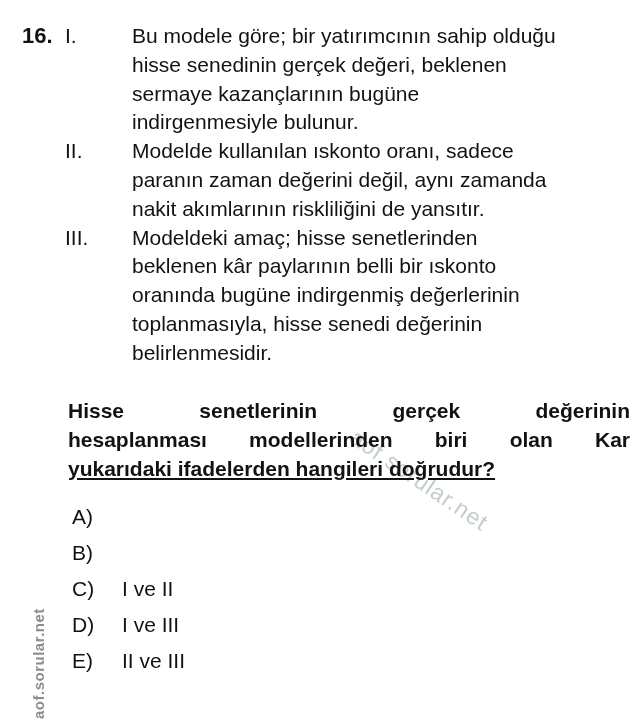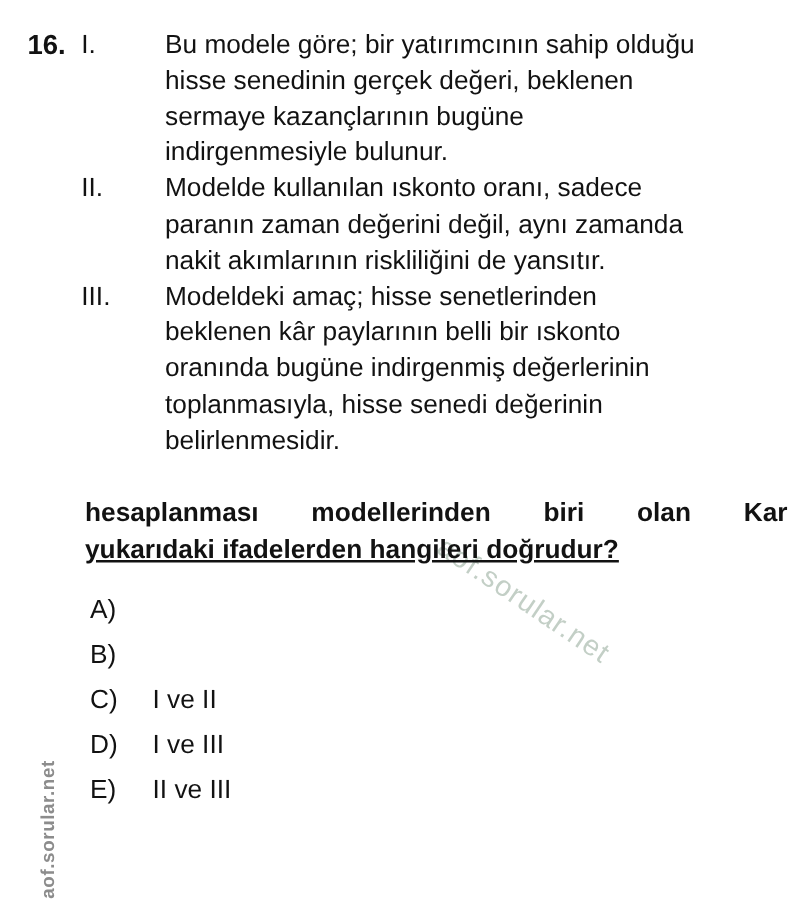--- a/index.html
+++ b/index.html
@@ -136,20 +136,21 @@
           <span class="stext">Modeldeki amaç; hisse senetlerinden
 beklenen kâr paylarının belli bir ıskonto
 oranında bugüne indirgenmiş değerlerinin
 toplanmasıyla, hisse senedi değerinin
 belirlenmesidir.</span>
         </div>
       </div>
     </div>
 
     <div class="stem">
+      <div class="stem-line">Hisse senetlerinin gerçek değerinin</div>
       <div class="stem-line">hesaplanması modellerinden biri olan Kar</div>
       <div class="stem-line last">yukarıdaki ifadelerden hangileri doğrudur?</div>
     </div>
 
     <div class="options">
       <div class="option">
         <span class="letter">A)</span>
       </div>
       <div class="option">
         <span class="letter">B)</span>

